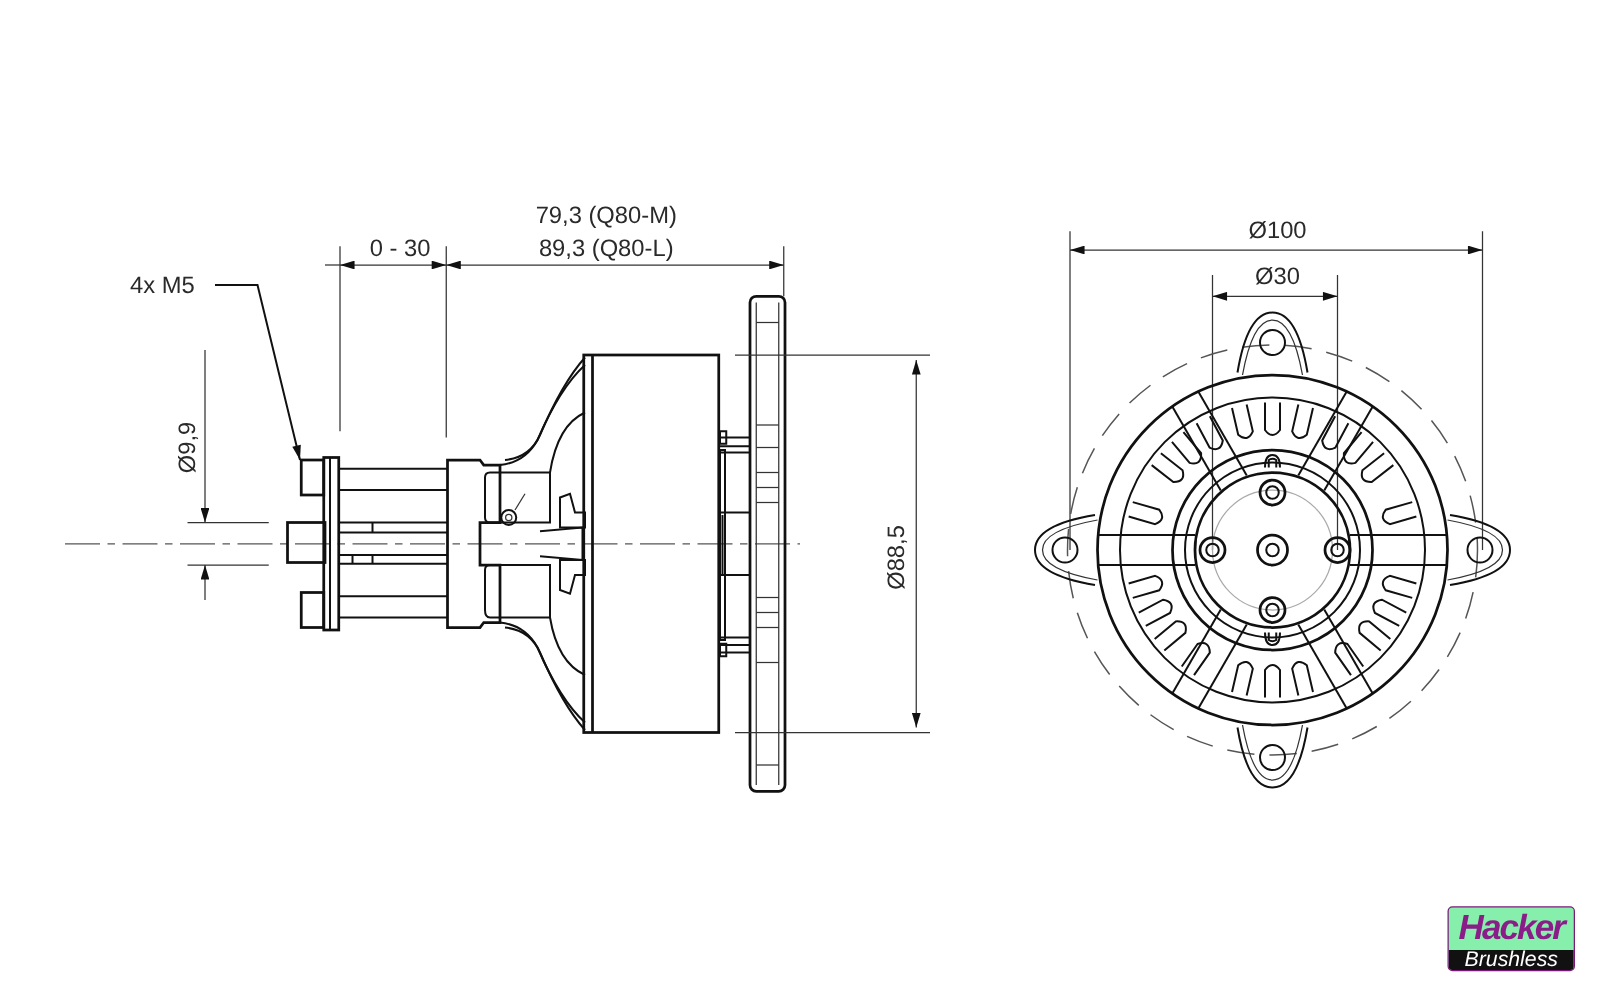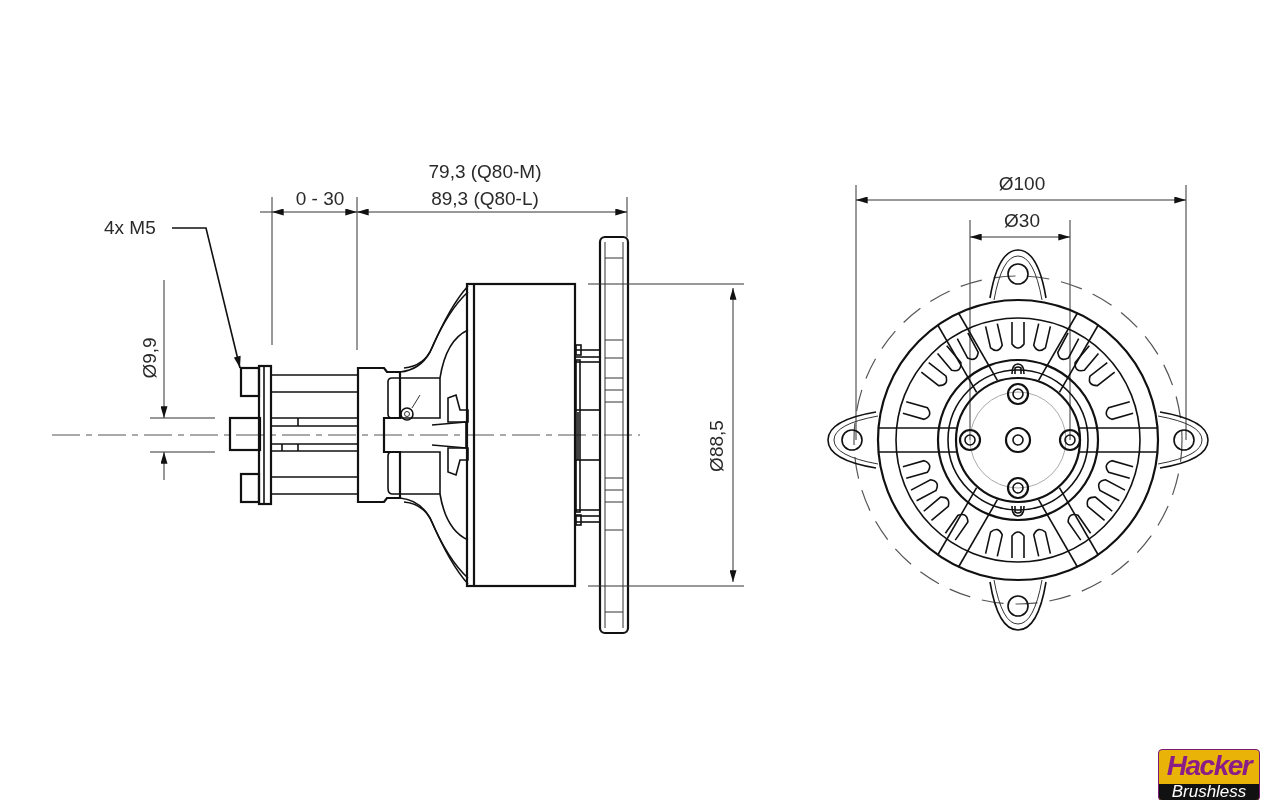--- a/index.html
+++ b/index.html
@@ -5,21 +5,21 @@
     html, body { margin: 0; padding: 0; background: #ffffff; }
     body { width: 1280px; height: 800px; position: relative; overflow: hidden; font-family: "Liberation Sans", sans-serif; }
     #drawing { position: absolute; left: 0; top: 0; width: 1280px; height: 800px; }
     .thin { stroke: #333; stroke-width: 1; fill: none; }
     .thick { stroke: #111; stroke-width: 2.2; fill: none; }
     .med { stroke: #111; stroke-width: 1.6; fill: none; }
     .center { stroke: #555; stroke-width: 1; fill: none; stroke-dasharray: 28 6 6 6; }
     .dashed { stroke: #555; stroke-width: 1.2; fill: none; stroke-dasharray: 22 12; }
     .faint { stroke: #aaa; stroke-width: 1; fill: none; }
     .dimtxt { font-family: "Liberation Sans", sans-serif; font-size: 19px; fill: #2a2a2a; }
-    .logo { position: absolute; left: 1158px; top: 725px; width: 100px; height: 50px; border: 1.5px solid #7a1a78; border-radius: 4px; background: #eab308; overflow: hidden; margin-top: 24px; }
+    .logo { position: absolute; left: 1158px; top: 725px; width: 100px; height: 50px; border: 1.5px solid #7a1a78; border-radius: 4px; background: #86efac; overflow: hidden; }
     .logo-main { position: absolute; left: 0; right: 0; top: 0; height: 31px; text-align: center; color: #8a1d88; font-family: "Liberation Sans", sans-serif; font-weight: bold; font-style: italic; font-size: 28px; line-height: 32px; letter-spacing: -1.5px; }
     .logo-sub { position: absolute; left: 0; right: 0; bottom: 0; height: 16px; background: #111; color: #fff; text-align: center; font-family: "Liberation Sans", sans-serif; font-style: italic; font-size: 17px; line-height: 16px; }
   </style>
 </head>
 <body>
 
 <svg id="drawing" viewBox="0 0 1280 800" xmlns="http://www.w3.org/2000/svg">
   <defs>
     <marker id="arr" viewBox="0 0 10 6" refX="10" refY="3" markerWidth="14" markerHeight="7" orient="auto-start-reverse" markerUnits="userSpaceOnUse">
       <path d="M0,0 L10,3 L0,6 Z" fill="#111"></path>

